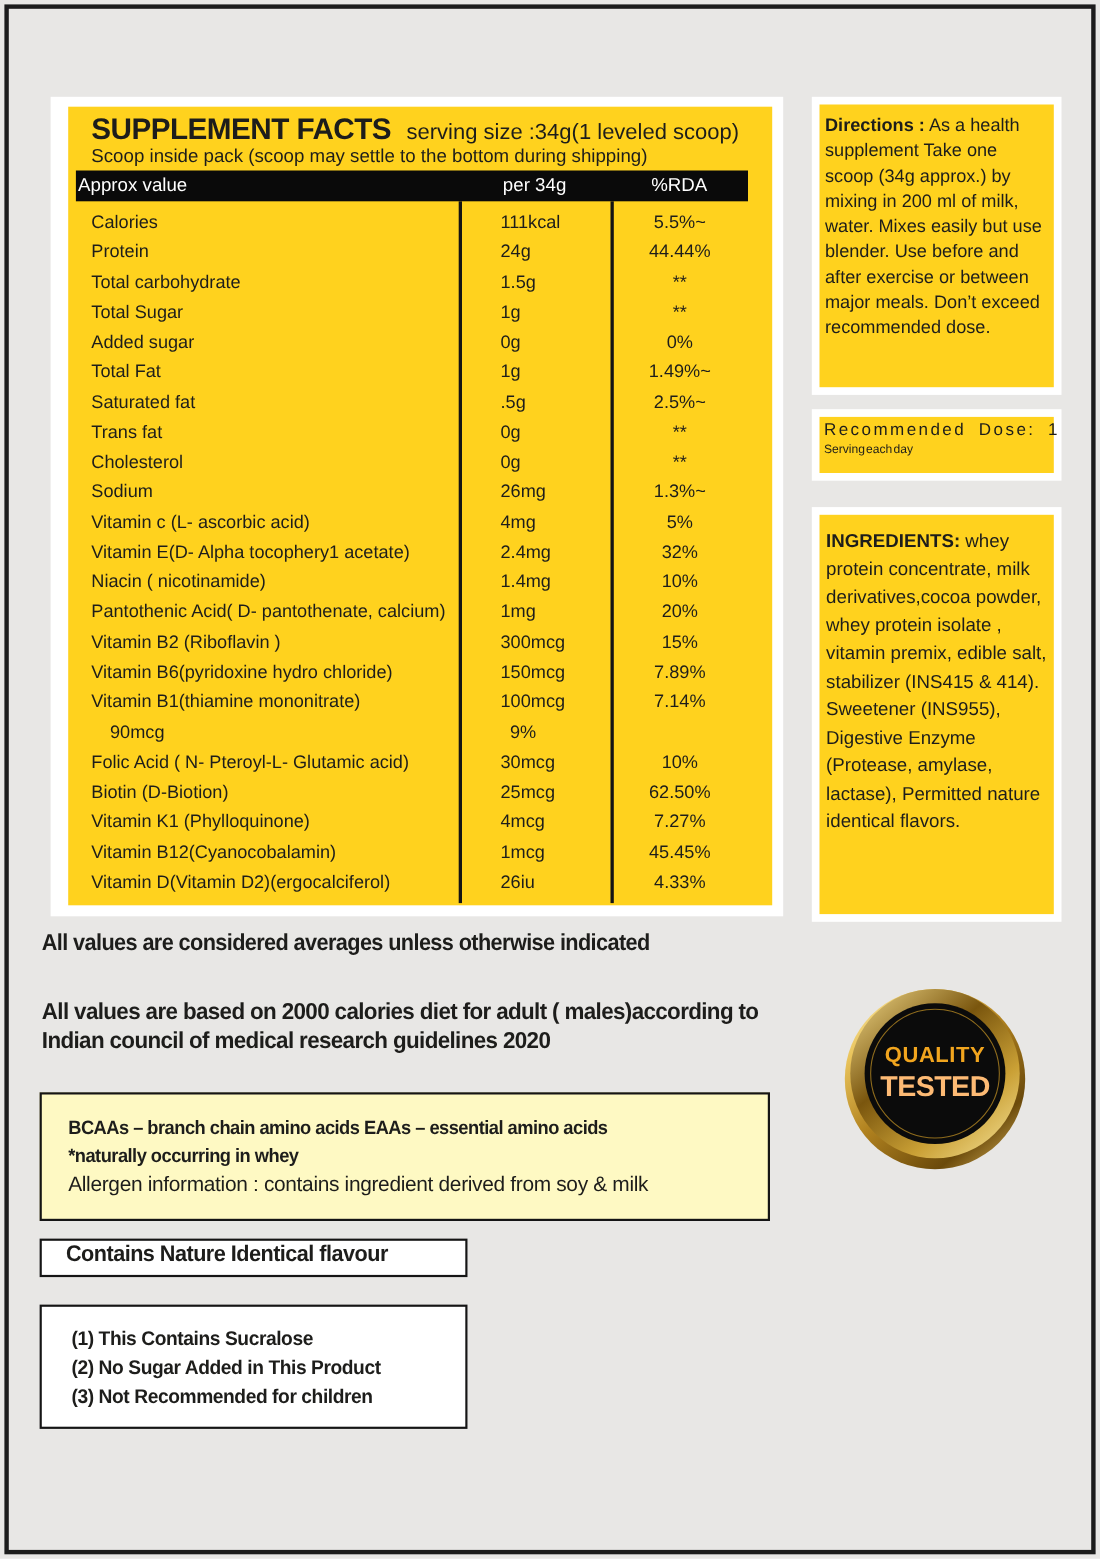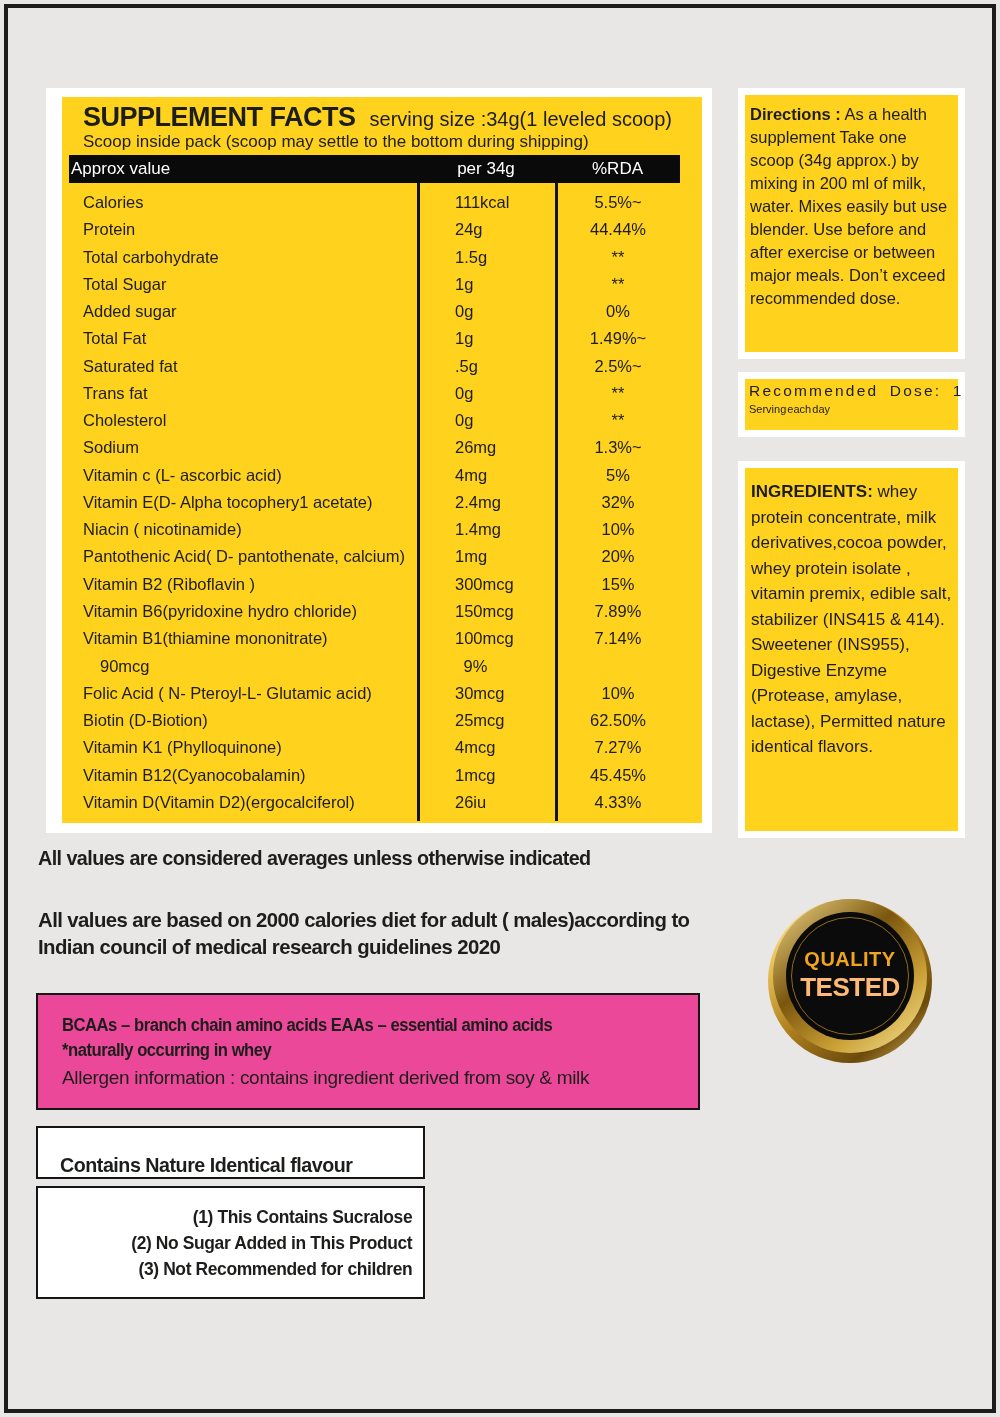--- a/index.html
+++ b/index.html
@@ -39,31 +39,31 @@
   .dose-line1 { position:absolute; left:11px; top:10px; font-size:15.5px; letter-spacing:2.2px; word-spacing:5px; white-space:nowrap; }
   .dose-line2 { position:absolute; left:11px; top:31px; font-size:11px; word-spacing:-2px; }
   .ing-wrap { top:461px; height:377px; }
   .ing-text { position:absolute; left:13px; right:8px; top:18px; font-size:17px; line-height:25.5px; }
 
   
   .note1 { position:absolute; left:38px; top:846px; width:700px; font-size:21px; font-weight:bold;
            letter-spacing:-0.6px; transform:scaleX(0.94); transform-origin:left top; }
   .note2 { position:absolute; left:38px; top:906px; width:706px; font-size:21px; font-weight:bold; line-height:27px;
            letter-spacing:-0.6px; transform:scaleX(0.97); transform-origin:left top; }
-  .amino-box { position:absolute; left:36px; top:993px; width:664px; height:117px; background:#ec4899;
+  .amino-box { position:absolute; left:36px; top:993px; width:664px; height:117px; background:#fef9c3;
                border:2.5px solid #151515; padding:18px 0 0 24px; }
   .amino-l1, .amino-l2 { font-size:17.5px; font-weight:bold; letter-spacing:-0.5px; line-height:25px;
                          transform:scaleX(0.95); transform-origin:left top; }
   .amino-l3 { font-size:19px; line-height:29px; letter-spacing:-0.3px; }
-  .flavour-box { position:absolute; left:36px; top:1126px; width:389px; height:53px; background:#ffffff;
-                 border:2.5px solid #151515; display:flex; align-items:flex-end; padding-left:22px; }
+  .flavour-box { position:absolute; left:36px; top:1126px; width:389px; height:35px; background:#ffffff;
+                 border:2.5px solid #151515; display:flex; align-items:flex-start; padding-left:22px; }
   .flavour-text { font-size:20.5px; font-weight:bold; letter-spacing:-0.5px; transform:scaleX(0.96); transform-origin:left center; }
   .claims-box { position:absolute; left:36px; top:1186px; width:389px; height:113px; background:#ffffff;
                 border:2.5px solid #151515; display:flex; flex-direction:column; justify-content:center;
-                gap:4px; padding-left:27px;text-align:right; }
+                gap:4px; padding-left:27px; }
   .claim { font-size:18px; font-weight:bold; letter-spacing:-0.4px; line-height:22px;
            transform:scaleX(0.97); transform-origin:left center; }
 
   
   .badge { position:absolute; left:768px; top:899px; width:164px; height:164px; border-radius:50%;
            background:linear-gradient(140deg,#fdf2bb 0%,#e9c35a 22%,#b1821f 48%,#6b4a0b 78%,#e5c062 100%);
            display:flex; justify-content:center; }
   .badge-band { width:154px; height:154px; border-radius:50%;
            background:linear-gradient(320deg,#f8e79f 0%,#caa035 30%,#7a560e 60%,#f5dd8d 100%);
            display:flex; align-items:center; justify-content:center; }

